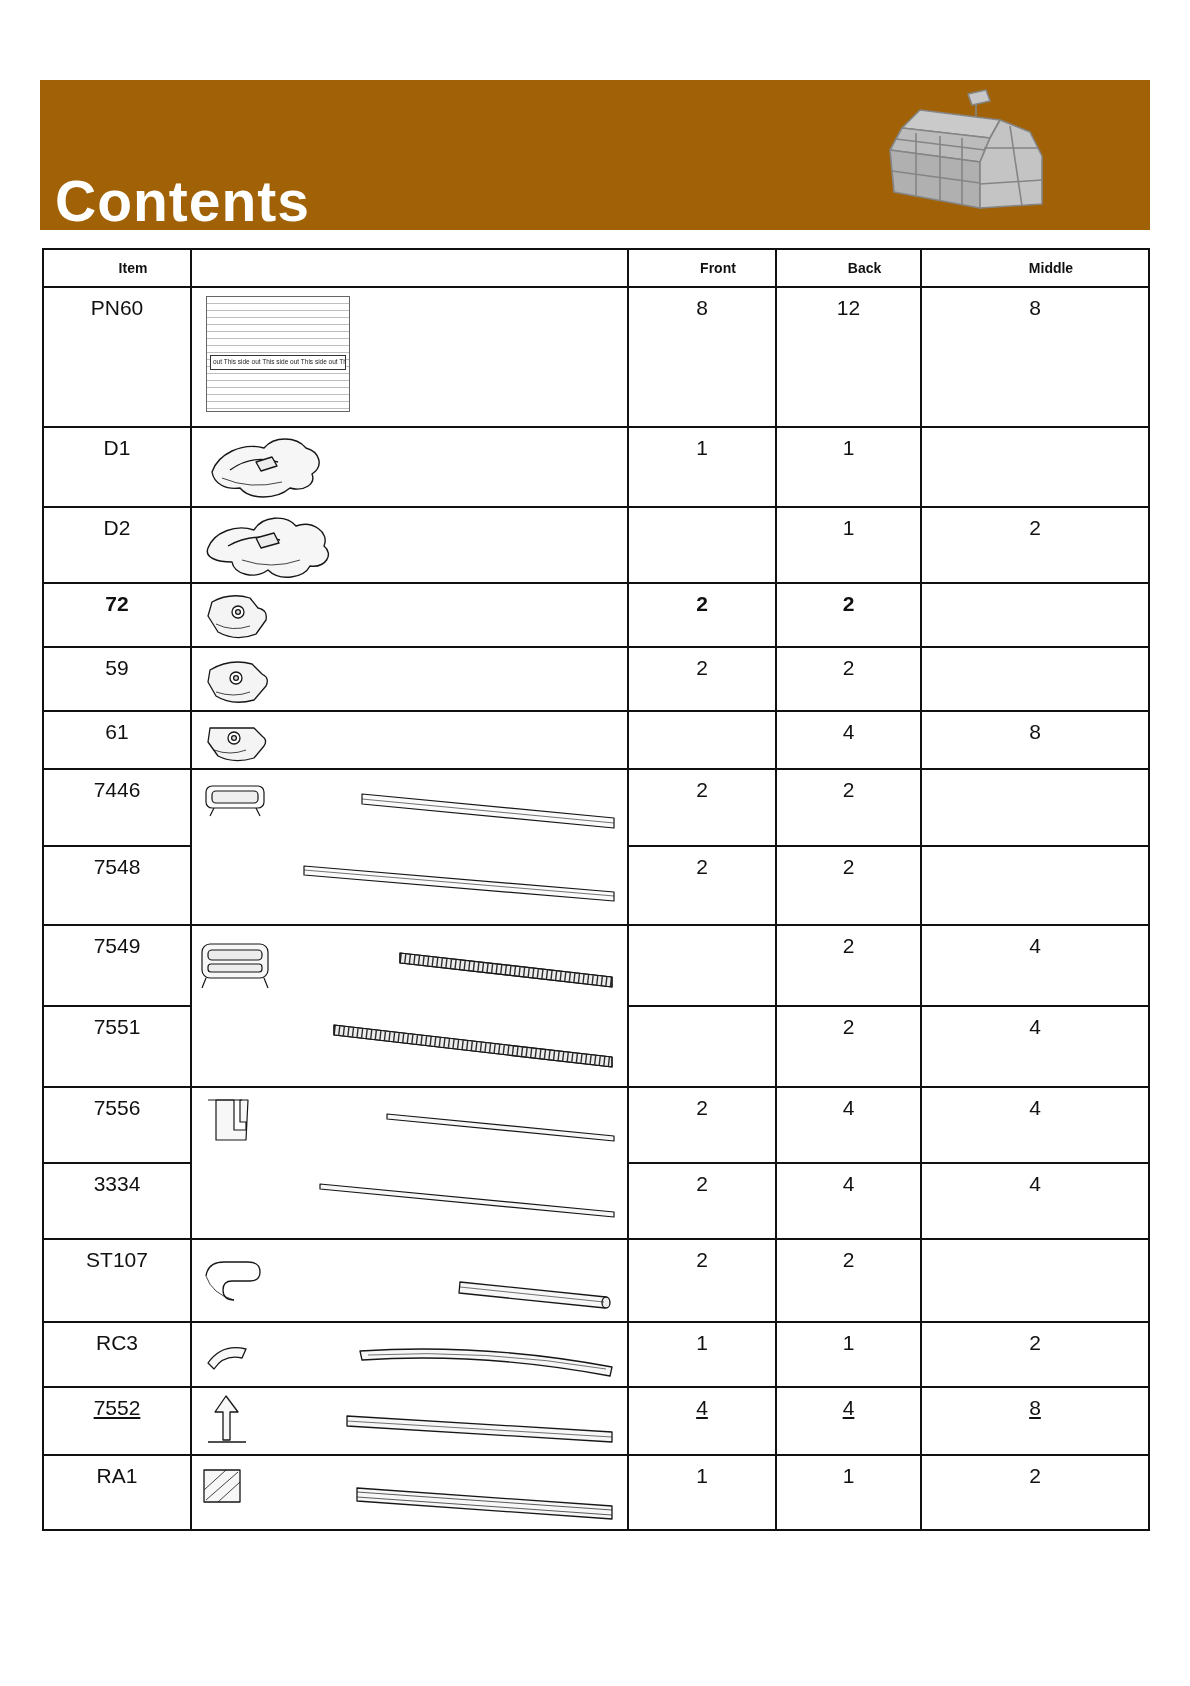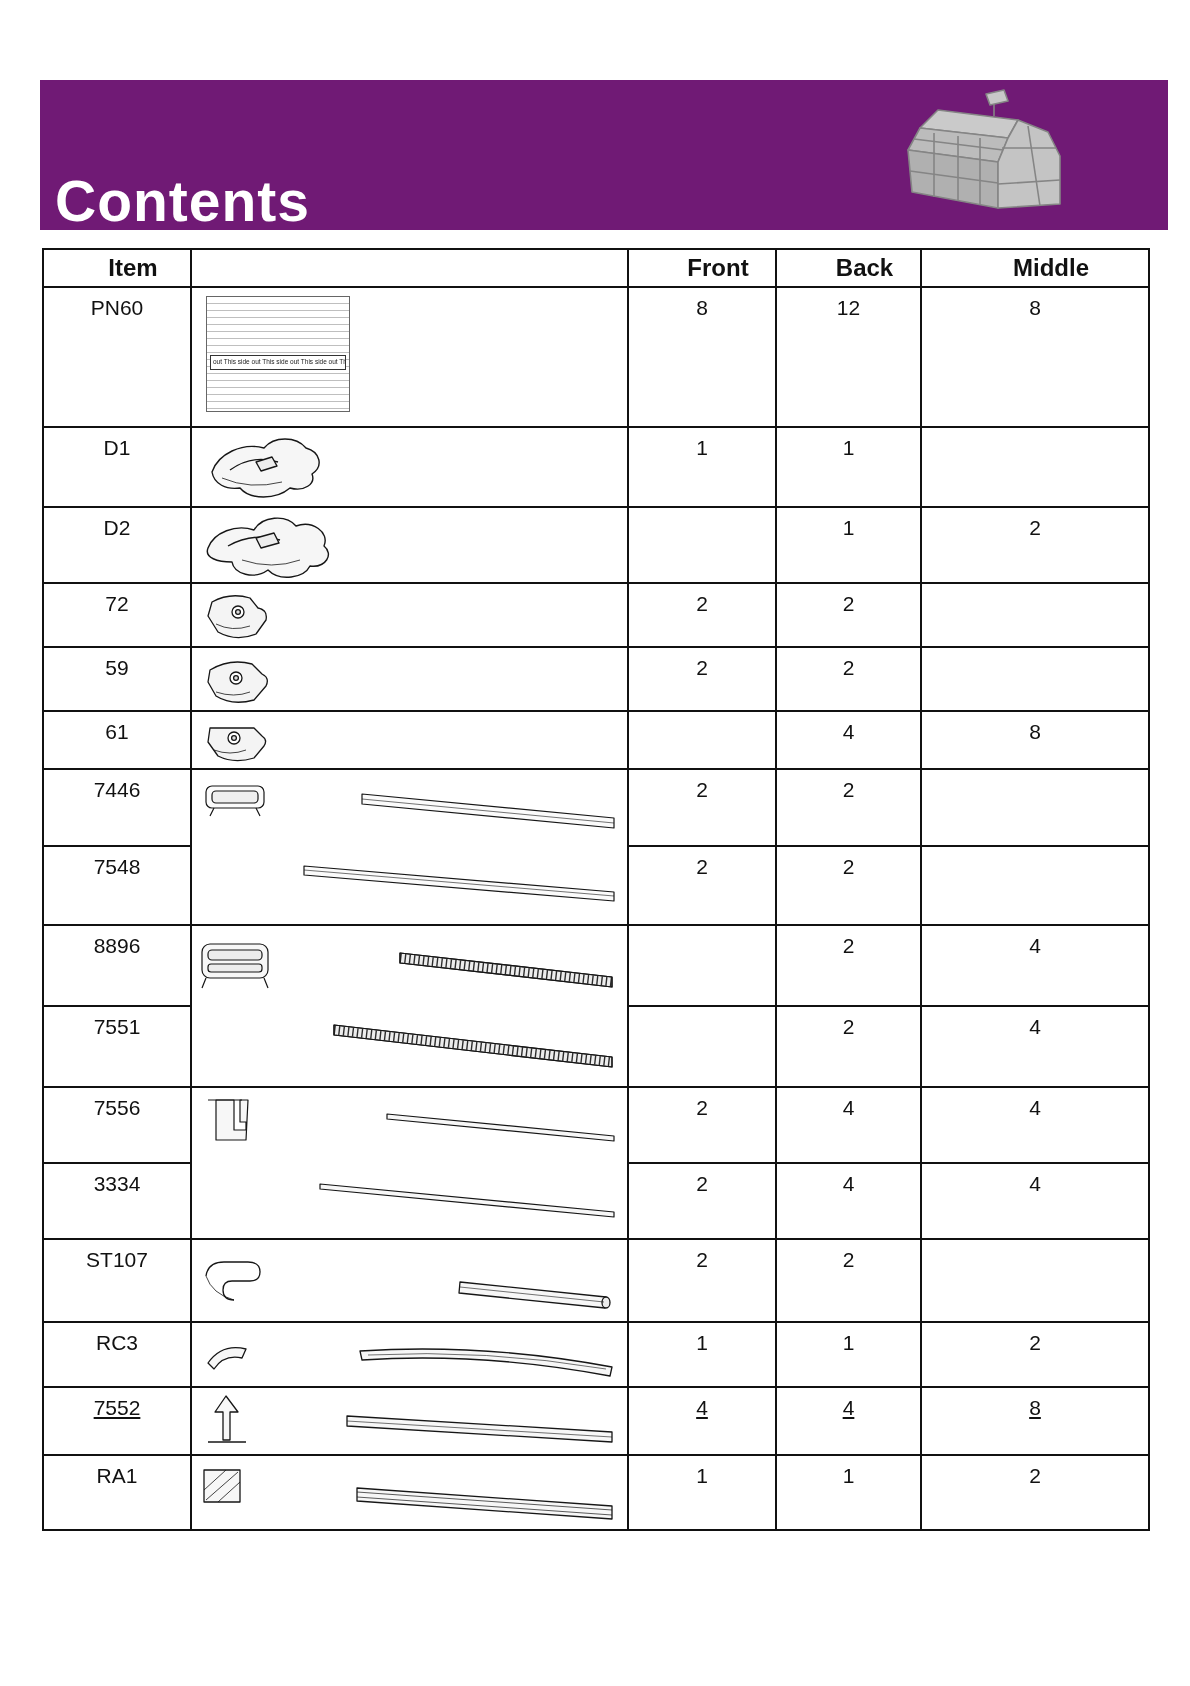--- a/index.html
+++ b/index.html
@@ -1,32 +1,32 @@
 <!DOCTYPE html>
 <html><head>
 <meta charset="utf-8">
 <style>
   html,body{margin:0;padding:0;background:#ffffff;}
   body{width:1190px;height:1686px;position:relative;font-family:"Liberation Sans",sans-serif;color:#111;}
   .page{position:absolute;inset:0;background:#fff;}
 
   
-  .band{position:absolute;left:40px;top:80px;width:1110px;height:150px;background:#701a75;padding-left:18px;}
+  .band{position:absolute;left:40px;top:80px;width:1110px;height:150px;background:#a16207;}
   .page-title{position:absolute;left:15px;bottom:0px;font-size:57px;font-weight:bold;color:#ffffff;letter-spacing:1px;line-height:1;}
   .greenhouse{position:absolute;right:98px;top:6px;}
 
   
   table.contents{position:absolute;left:42px;top:248px;width:1106px;border-collapse:collapse;table-layout:fixed;}
   .contents th,.contents td{border:2px solid #111;padding:0;vertical-align:top;text-align:center;font-size:21px;}
-  .contents th{font-weight:bold;font-size:24px;height:36px;vertical-align:middle;padding-left:32px;}
+  .contents th{font-weight:bold;font-size:14px;height:36px;vertical-align:middle;padding-left:32px;}
   .contents td.item,.contents td.qty{padding-top:8px;}
   .contents td.img{text-align:left;position:relative;overflow:hidden;}
   .contents svg.part{display:block;}
 
-  tr.r1{height:140px;margin-top:21px;} tr.r2{height:80px;} tr.r3{height:76px;margin-left:48px;} tr.r4{height:64px;}
+  tr.r1{height:140px;margin-top:21px;} tr.r2{height:80px;} tr.r3{height:76px;margin-left:48px;} tr.r4{height:64px;font-weight:bold;}
   tr.r5{height:64px;} tr.r6{height:58px;} tr.r7{height:76px;padding-left:24px;} tr.r8{height:78px;}
   tr.r9{height:80px;} tr.r10{height:80px;} tr.r11{height:75px;} tr.r12{height:75px;}
   tr.r13{height:83px;margin-left:19px;} tr.r14{height:65px;} tr.r15{height:68px;text-decoration:underline;} tr.r16{height:75px;}
 
   
   .panel{position:absolute;left:14px;top:8px;width:142px;height:114px;border:1px solid #666;
          background:repeating-linear-gradient(to bottom,#ffffff 0px,#ffffff 6px,#bfbfbf 6px,#bfbfbf 7px);}
   .panel-strip{position:absolute;left:3px;right:3px;top:58px;height:13px;border:1px solid #333;background:#fff;
                font-size:6.5px;line-height:12px;white-space:nowrap;overflow:hidden;color:#222;text-align:left;padding-left:2px;}
 </style>
@@ -199,21 +199,21 @@
       <td class="qty"></td>
     </tr>
     <tr class="r8">
       <td class="item">7548</td>
       <td class="qty">2</td>
       <td class="qty">2</td>
       <td class="qty"></td>
     </tr>
 
     <tr class="r9">
-      <td class="item">8896</td>
+      <td class="item">7549</td>
       <td class="img" rowspan="2">
         <svg class="part" width="437" height="160" viewBox="0 0 437 160">
           <g stroke="#161616" stroke-width="1.2" fill="#f7f7f7" stroke-linejoin="round">
             <rect x="10" y="18" width="66" height="34" rx="8"></rect>
             <rect x="16" y="24" width="54" height="10" rx="4" fill="#ececec"></rect>
             <rect x="16" y="38" width="54" height="8" rx="3" fill="#ececec"></rect>
             <path d="M14,52 l-4,10 M72,52 l4,10" fill="none"></path>
 
             <polygon points="208,27 420,51 420,61 208,37" fill="#ededed"></polygon>
             <line x1="208" y1="32" x2="420" y2="56" stroke="#2c2c2c" stroke-width="9" stroke-dasharray="1.4,3.2"></line>

